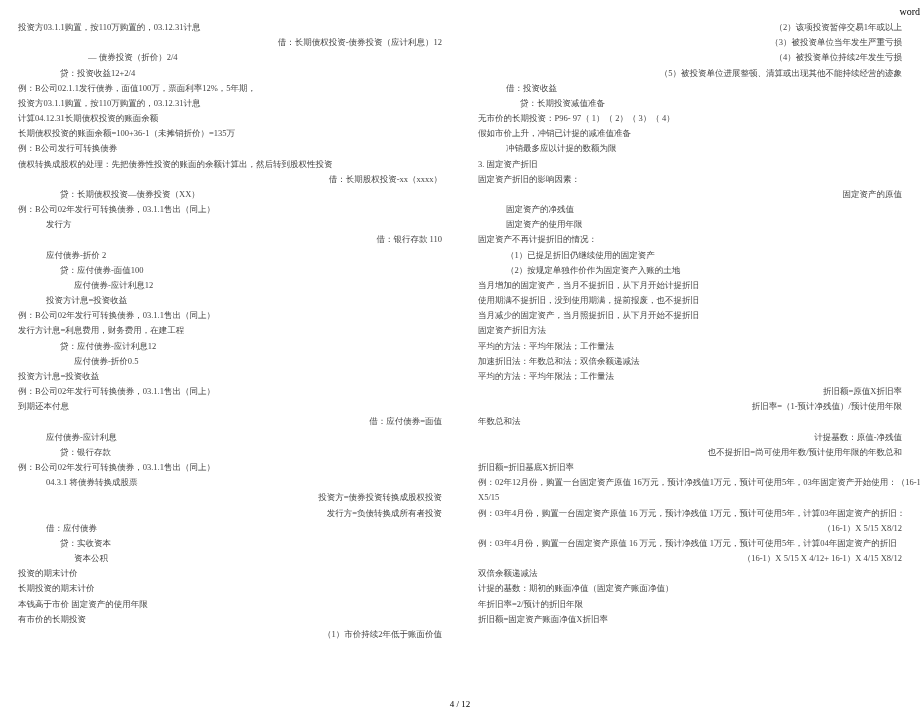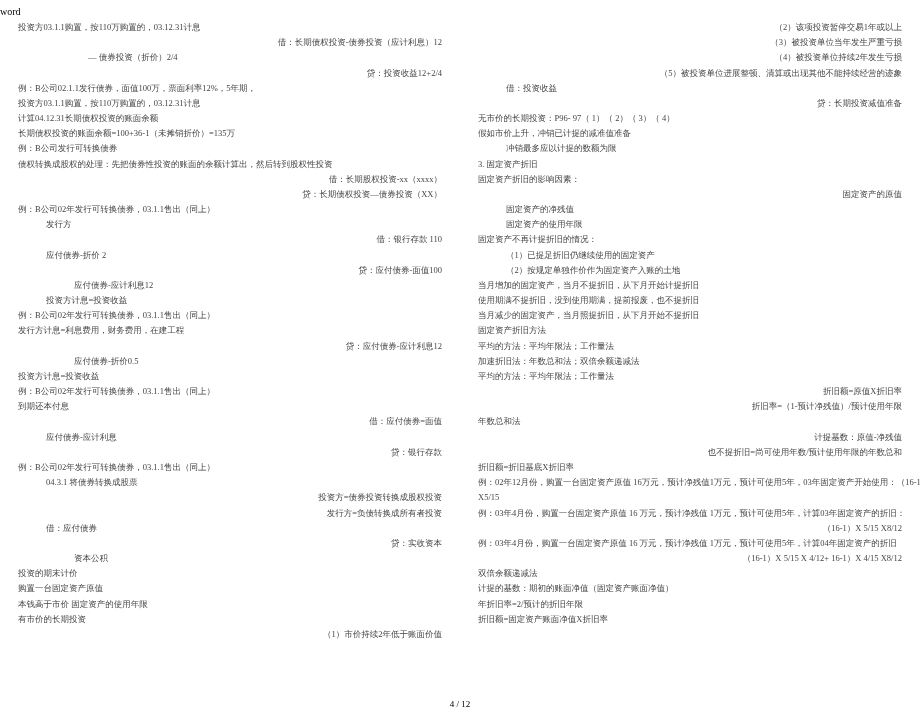--- a/index.html
+++ b/index.html
@@ -11,21 +11,21 @@
     font-size: 9px;
     color: #333333;
     position: relative;
     overflow: hidden;
   }
   .page-title {
     position: absolute;
     top: 6px;
     left: 0;
     width: 920px;
-    text-align: left;
+    text-align: right;
     font-size: 10px;
     color: #000;
   }
   .columns {
     display: flex;
     position: absolute;
     top: 20px;
     left: 0;
     width: 920px;
     height: 670px;
@@ -37,21 +37,21 @@
   }
   .col p {
     margin: 0;
     padding: 1px 0;
     white-space: nowrap;
     font-size: 8.5px;
     color: #444;
   }
   .i1 { padding-left: 14px !important; text-align: right; }
   .i2 { padding-left: 28px !important; }
-  .i3 { padding-left: 42px !important; text-align: right; }
+  .i3 { padding-left: 42px !important; }
   .i4 { padding-left: 56px !important; }
   .i5 { padding-left: 70px !important; }
   .page-footer {
     position: absolute;
     bottom: 6px;
     left: 0;
     width: 920px;
     text-align: center;
     font-size: 9px;
     color: #000;
@@ -94,21 +94,21 @@
       <p class="i2">应付债券-应计利息</p>
       <p class="i3">贷：银行存款</p>
       <p>例：B公司02年发行可转换债券，03.1.1售出（同上）</p>
       <p class="i2">04.3.1 将债券转换成股票</p>
       <p class="i1">投资方=债券投资转换成股权投资</p>
       <p class="i1">发行方=负债转换成所有者投资</p>
       <p class="i2">借：应付债券</p>
       <p class="i3">贷：实收资本</p>
       <p class="i4">资本公积</p>
       <p>投资的期末计价</p>
-      <p>购置一台固定资产原值</p>
+      <p>长期投资的期末计价</p>
       <p>本钱高于市价    固定资产的使用年限</p>
       <p>有市价的长期投资</p>
       <p class="i1">（1）市价持续2年低于账面价值</p>
     </div>
   <div class="col" id="col-right">
       <p class="i1">（2）该项投资暂停交易1年或以上</p>
       <p class="i1">（3）被投资单位当年发生严重亏损</p>
       <p class="i1">（4）被投资单位持续2年发生亏损</p>
       <p class="i1">（5）被投资单位进展整顿、清算或出现其他不能持续经营的迹象</p>
       <p class="i2">借：投资收益</p>

